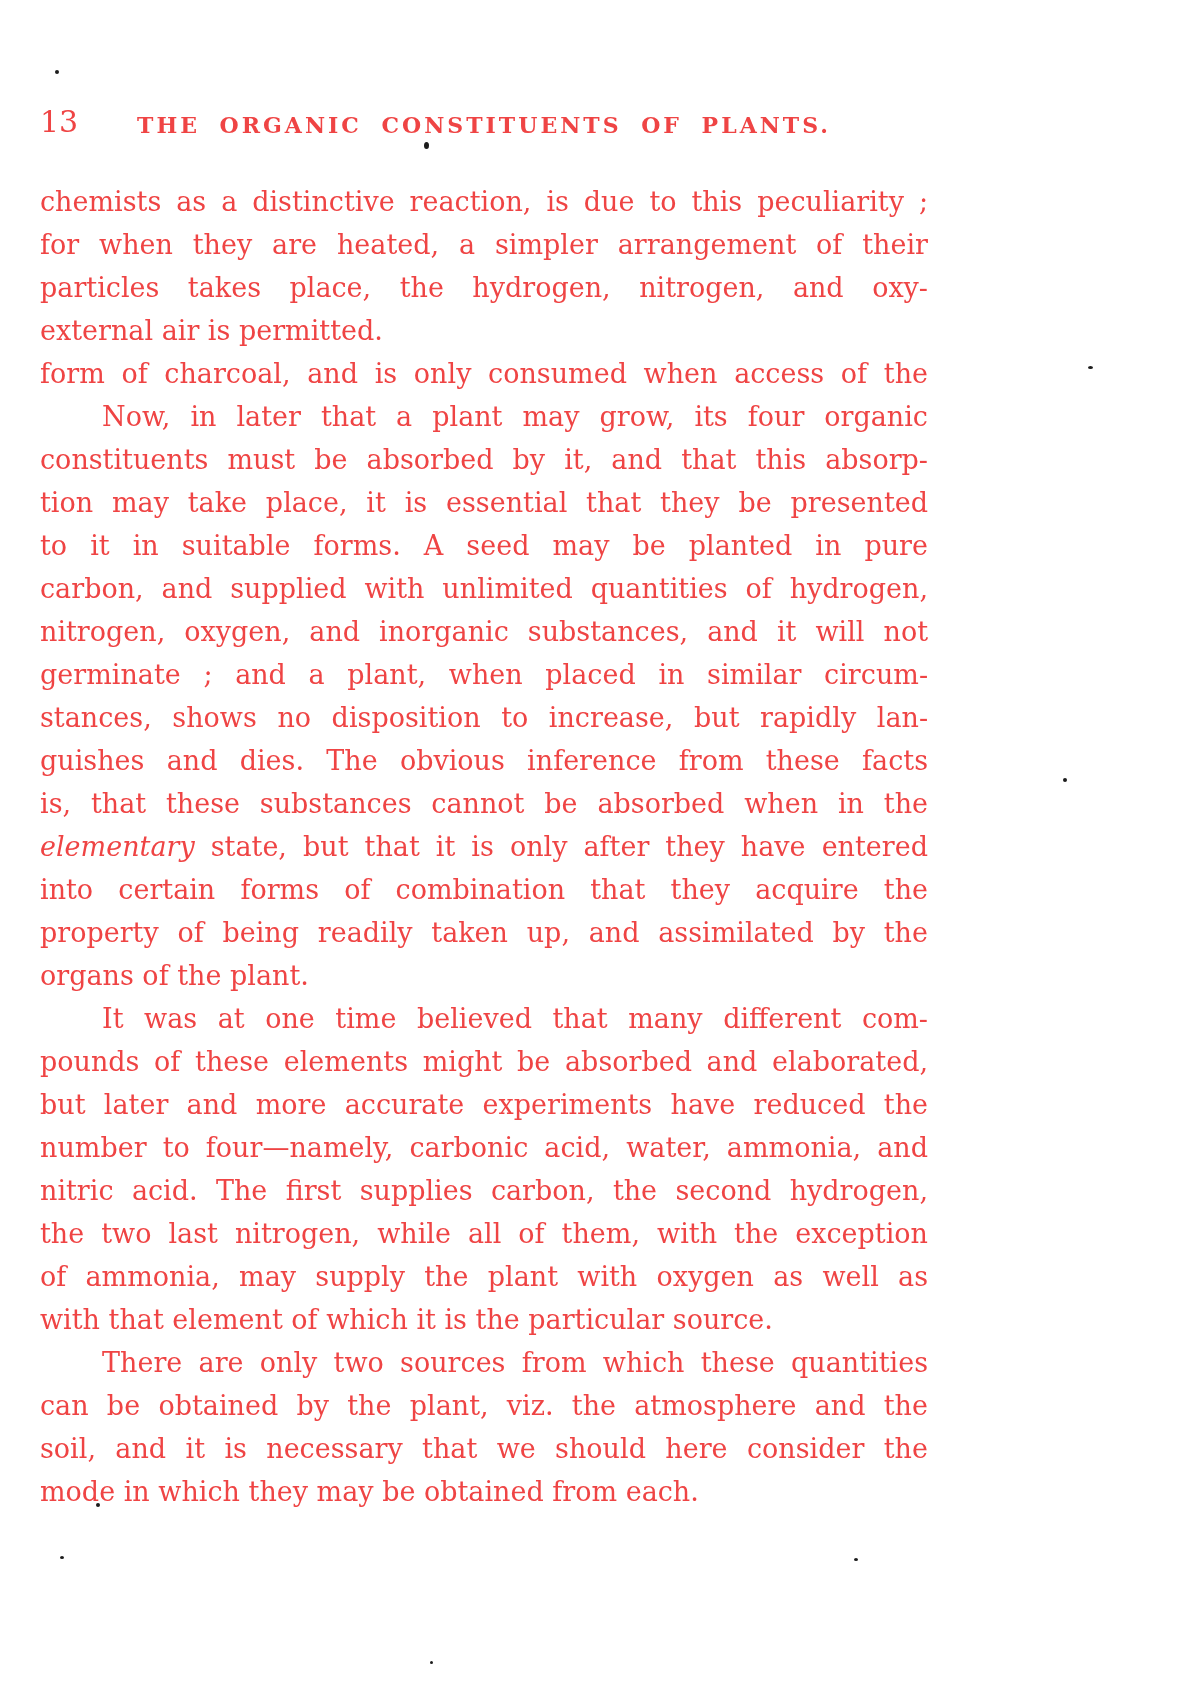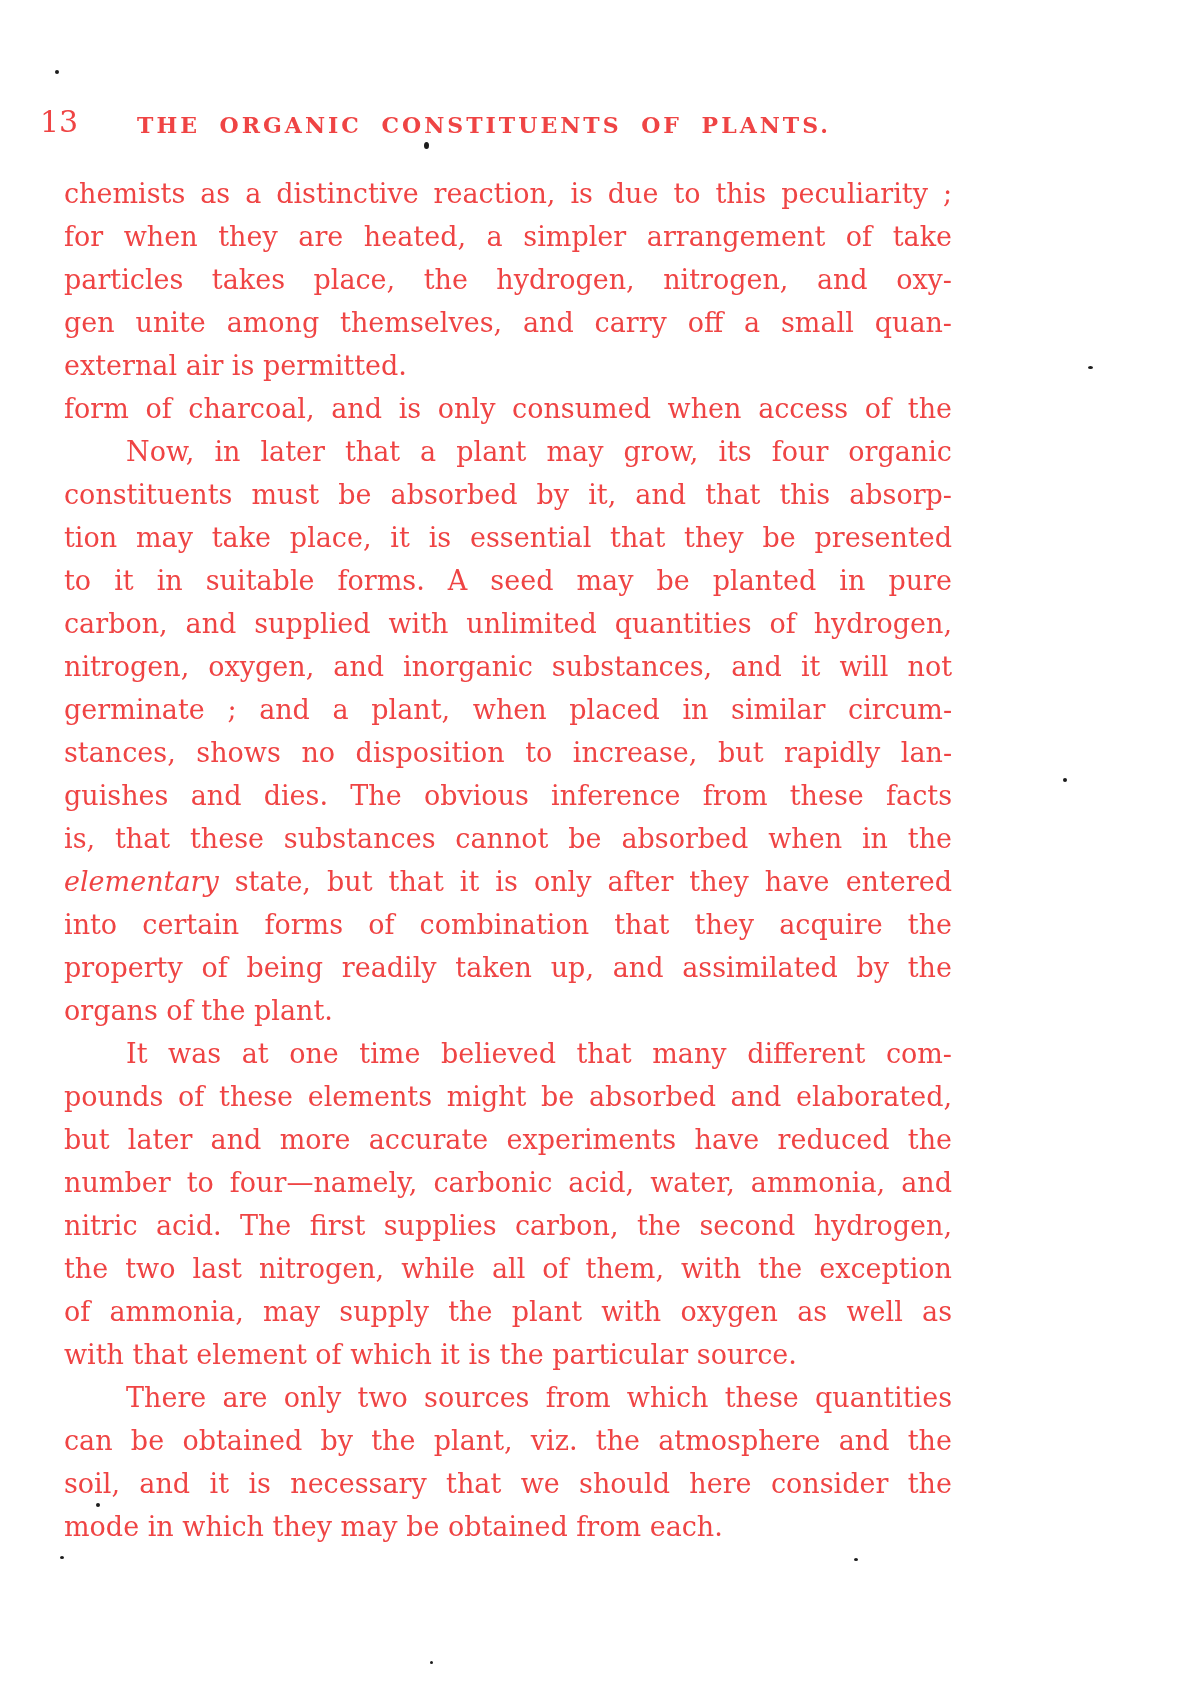--- a/index.html
+++ b/index.html
@@ -31,26 +31,25 @@
   .page-number {
     position: absolute;
     top: 104px;
     left: 40px;
     width: 880px;
     font-size: 30px;
     font-weight: normal;
   }
   .body-text {
     position: absolute;
-    top: 172px;
+    top: 180px;
     left: 40px;
     width: 888px;
     font-size: 27px;
     line-height: 43px;
-    margin-left: 24px;
   }
   .line {
     height: 43px;
     text-align: justify;
     text-align-last: justify;
     white-space: normal;
   }
   .line.end {
     text-align-last: left;
   }
@@ -69,23 +68,22 @@
 </head>
 <body>
 
 <div class="page">
   <div class="running-head">
     <span>THE ORGANIC CONSTITUENTS OF PLANTS.</span>
   </div>
   <div class="page-number">13</div>
   <div class="body-text" id="body-text">
       <div class="line">chemists as a distinctive reaction, is due to this peculiarity ;</div>
-      <div class="line">for when they are heated, a simpler arrangement of take</div>
+      <div class="line">for when they are heated, a simpler arrangement of their</div>
       <div class="line">particles takes place, the hydrogen, nitrogen, and oxy-</div>
-      <div class="line">gen unite among themselves, and carry off a small quan-</div>
       <div class="line end">external air is permitted.</div>
       <div class="line">form of charcoal, and is only consumed when access of the</div>
       <div class="line indent">Now, in later that a plant may grow, its four organic</div>
       <div class="line">constituents must be absorbed by it, and that this absorp-</div>
       <div class="line">tion may take place, it is essential that they be presented</div>
       <div class="line">to it in suitable forms. A seed may be planted in pure</div>
       <div class="line">carbon, and supplied with unlimited quantities of hydrogen,</div>
       <div class="line">nitrogen, oxygen, and inorganic substances, and it will not</div>
       <div class="line">germinate ; and a plant, when placed in similar circum-</div>
       <div class="line">stances, shows no disposition to increase, but rapidly lan-</div>

